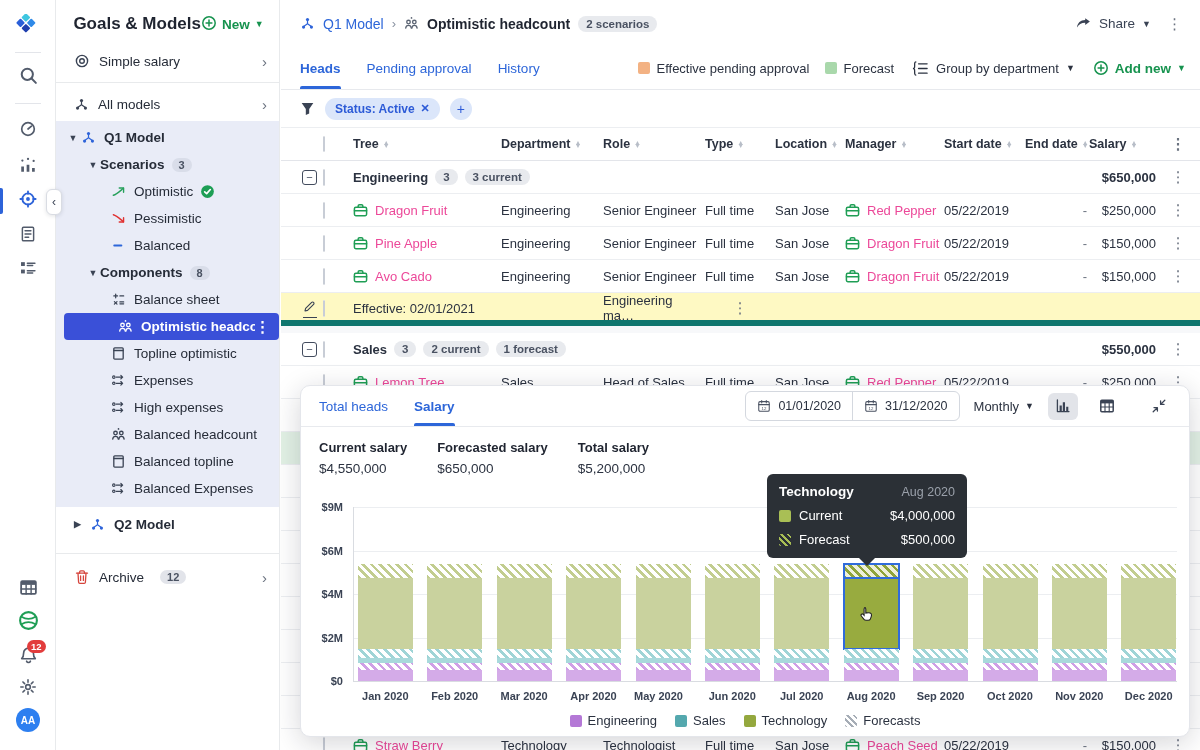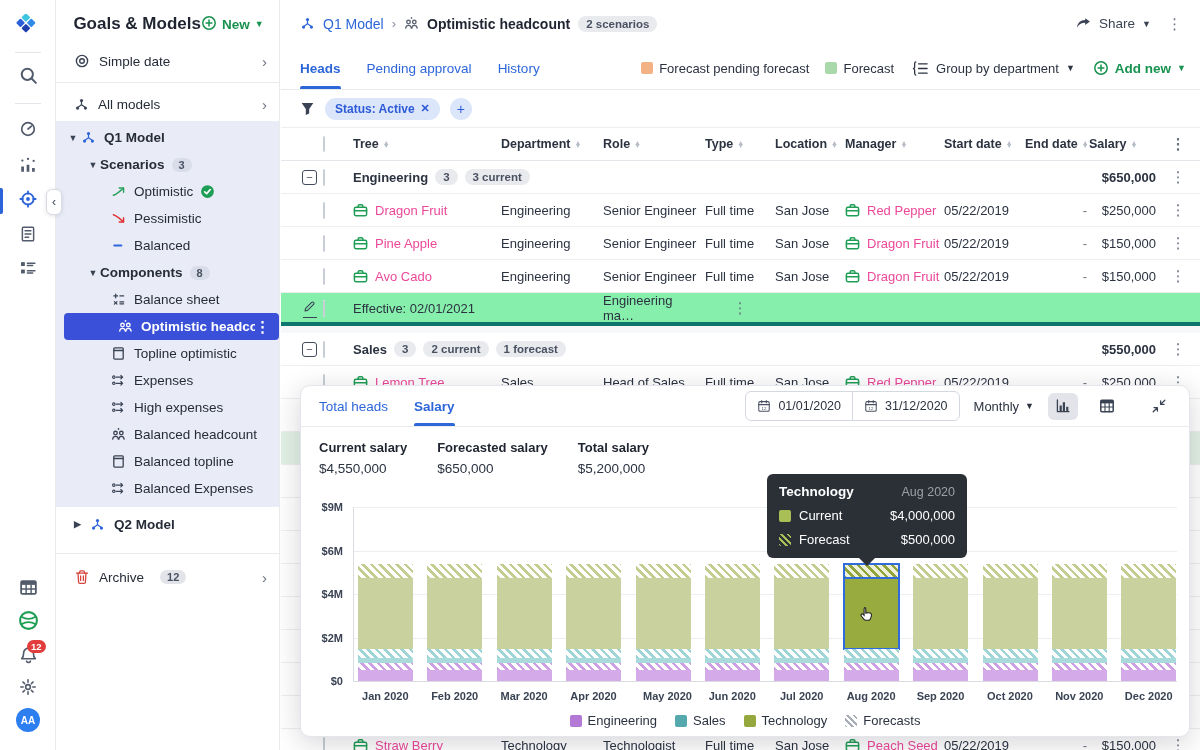--- a/index.html
+++ b/index.html
@@ -71,21 +71,21 @@
   .cb { width:15px; height:15px; border:1.5px solid #c8cdd6; border-radius:3px; background:#fff; cursor:pointer; }
   .exp-cell { display:flex; justify-content:flex-end; padding-right:6px; }
   .minus-box { width:15px; height:15px; border:1.5px solid #434c5e; border-radius:3px; display:flex; align-items:center; justify-content:center; font-size:11px; color:#434c5e; cursor:pointer; }
   .name-cell { display:flex; align-items:center; gap:7px; overflow:hidden; white-space:nowrap; }
   .link { color:#ec4899; cursor:pointer; }
   .sal { text-align:right; font-variant-numeric:tabular-nums; }
   .end { text-align:right; color:#6b7380; padding-right:2px; }
   .keb-cell { text-align:center; }
   .grow-name { font-weight:bold; }
   .g-gap { height:7px; background:#f7f8fa; }
-  .trow.effective { background:#86efac; border-bottom:4px solid #0f766e; }
+  .trow.effective { background:#fef9c3; border-bottom:6px solid #0f766e; }
   .pencil { color:#3a4354; border-bottom:1.5px solid #3a4354; padding-bottom:1px; }
   #bgrows { position:absolute; left:0; right:0; z-index:0; }
   .bgrow { height:33px; border-bottom:1px solid #eceef1; background:#fff; }
   .bgrow.green { background:#e2f1e5; }
 
   
   #overlay { position:absolute; left:300px; top:385px; width:890px; height:352px; background:#fff; border:1px solid #e4e6eb; border-radius:10px; box-shadow:0 6px 28px rgba(20,24,40,.18); z-index:5; }
   #ov-head { height:41px; display:flex; align-items:center; justify-content:space-between; border-bottom:1px solid #e8eaee; padding:0 15px 0 18px; }
   .ov-tabs { display:flex; gap:26px; height:100%; }
   .ov-ctrls { display:flex; align-items:center; gap:14px; }
@@ -222,21 +222,21 @@
         <span class="caret-d">▼</span>
       </button>
     </div>
     <div class="sb-item">
       <span id="goal-ic" style="display: flex; color: rgb(58, 67, 84);">
           <svg viewBox="0 0 16 16" width="16" height="16" fill="none" stroke="currentColor" stroke-width="1.4" stroke-linecap="round" stroke-linejoin="round">
             <circle cx="8" cy="8" r="5.6"></circle>
             <circle cx="8" cy="8" r="2.3"></circle>
           </svg>
         </span>
-      <span class="grow">Simple date</span>
+      <span class="grow">Simple salary</span>
       <span class="chev">›</span>
     </div>
     <div class="sb-div"></div>
     <div class="sb-item">
       <span id="models-ic" style="display: flex; color: rgb(58, 67, 84);">
           <svg viewBox="0 0 16 16" width="15" height="15" fill="none" stroke="currentColor" stroke-width="1.5" stroke-linecap="round" stroke-linejoin="round">
             <circle cx="8" cy="3.8" r="1.7" fill="currentColor" stroke="none"></circle>
             <circle cx="3.8" cy="11.8" r="1.7" fill="currentColor" stroke="none"></circle>
             <circle cx="12.2" cy="11.8" r="1.7" fill="currentColor" stroke="none"></circle>
             <path d="M8 5.5v2.8M8 8.3l-3.4 2.4M8 8.3l3.4 2.4" stroke-width="1.3"></path>
@@ -475,21 +475,21 @@
     <div id="tabsrow">
       <div class="tabs" id="main-tabs">
           <span class="tab active">Heads</span>
           <span class="tab">Pending approval</span>
           <span class="tab">History</span>
         </div>
       <div class="view-opts">
         <span id="view-legend" style="display:flex;gap:16px;">
             <span class="lg-item">
               <span class="lg-sw" style="background:#f3b283"></span>
-              <span>Forecast pending forecast</span>
+              <span>Effective pending approval</span>
             </span>
             <span class="lg-item">
               <span class="lg-sw" style="background:#a9d8ab"></span>
               <span>Forecast</span>
             </span>
           </span>
         <span class="groupby">
           <span id="group-ic" style="display:flex;">
               <svg viewBox="0 0 16 16" width="17" height="17" fill="none" stroke="currentColor" stroke-width="1.5" stroke-linecap="round" stroke-linejoin="round">
                 <path d="M6.2 3.6h8M6.2 8h8M6.2 12.4h8" stroke-width="1.3"></path>
@@ -924,21 +924,21 @@
         </div>
         <div class="xlab" style="left:258.0px;top:199px;">Apr 2020</div>
         <div class="bar" style="left:334.6px;bottom:40px;">
           <div class="seg" style="height:10.9px;background:#d4abe8;"></div>
           <div class="seg" style="height:7.6px;background:repeating-linear-gradient(45deg,#cf9fe6 0 2.5px,#fff 2.5px 6px);"></div>
           <div class="seg" style="height:4.8px;background:#a8d9db;"></div>
           <div class="seg" style="height:8.3px;background:repeating-linear-gradient(45deg,#9fd4d6 0 2.5px,#fff 2.5px 6px);"></div>
           <div class="seg" style="height:71.8px;background:#c9d29e;"></div>
           <div class="seg" style="height:13.5px;background:repeating-linear-gradient(45deg,#c2cd8f 0 2.5px,#fff 2.5px 6px);"></div>
         </div>
-        <div class="xlab" style="left:332px;top:199px;">May 2020</div>
+        <div class="xlab" style="left:323px;top:199px;">May 2020</div>
         <div class="bar" style="left:404.0px;bottom:40px;">
           <div class="seg" style="height:10.9px;background:#d4abe8;"></div>
           <div class="seg" style="height:7.6px;background:repeating-linear-gradient(45deg,#cf9fe6 0 2.5px,#fff 2.5px 6px);"></div>
           <div class="seg" style="height:4.8px;background:#a8d9db;"></div>
           <div class="seg" style="height:8.3px;background:repeating-linear-gradient(45deg,#9fd4d6 0 2.5px,#fff 2.5px 6px);"></div>
           <div class="seg" style="height:71.8px;background:#c9d29e;"></div>
           <div class="seg" style="height:13.5px;background:repeating-linear-gradient(45deg,#c2cd8f 0 2.5px,#fff 2.5px 6px);"></div>
         </div>
         <div class="xlab" style="left:396.8px;top:199px;">Jun 2020</div>
         <div class="bar" style="left:473.4px;bottom:40px;">

